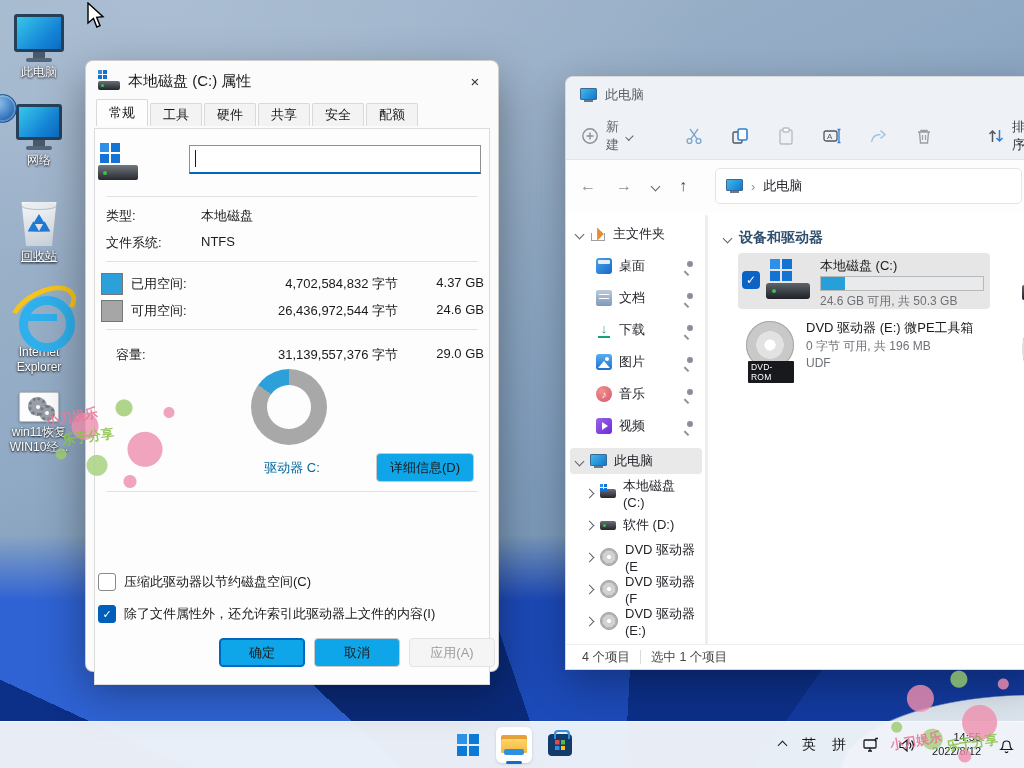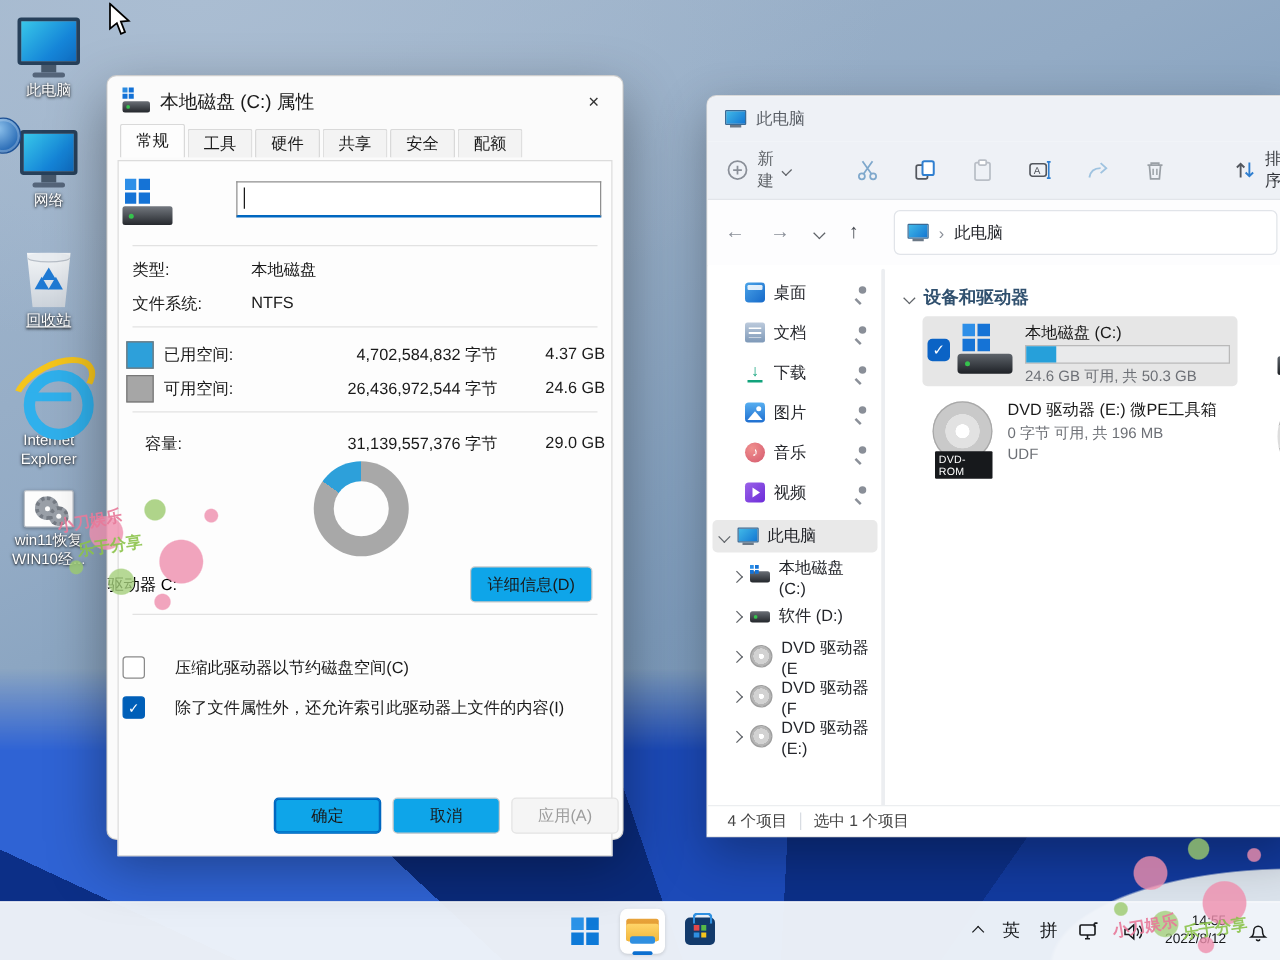--- a/index.html
+++ b/index.html
@@ -100,25 +100,25 @@
                  background:linear-gradient(#73787f,#26292e);}
   .big-drive .bd::after{content:"";position:absolute;left:5px;top:6px;width:4px;height:4px;
                         border-radius:50%;background:#35c24d;}
   .lg-sq{position:absolute;width:20px;height:20px;border:1px solid #777;}
   .col-bytes{position:absolute;right:100px;text-align:right;}
   .col-size{position:absolute;right:14px;width:70px;text-align:right;}
   .donut{position:absolute;left:165px;top:308px;width:76px;height:76px;border-radius:50%;
          background:conic-gradient(#a8a8a8 0 305.5deg,#2da0da 305.5deg 360deg);}
   .donut::after{content:"";position:absolute;left:16px;top:16px;width:44px;height:44px;
                 border-radius:50%;background:#fdfdfd;}
-  .drive-caption{position:absolute;left:0;right:0;top:398px;text-align:left;font-size:13px;color:#000000;}
+  .drive-caption{position:absolute;left:0;right:0;top:398px;text-align:center;font-size:13px;color:#0369a1;}
   .btn{position:absolute;height:27px;border:1px solid #c9c9c9;border-radius:4px;background:#0ea5e9;
        font-size:13px;color:#1a1a1a;display:flex;align-items:center;justify-content:center;}
   .btn-details{left:290px;top:392px;width:96px;}
-  .cbrow{position:absolute;left:12px;display:flex;align-items:center;gap:24px;font-size:13px;color:#1a1a1a;}
+  .cbrow{position:absolute;left:12px;display:flex;align-items:center;gap:8px;font-size:13px;color:#1a1a1a;margin-top:48px;}
   .cbox{width:16px;height:16px;border-radius:3px;border:1px solid #8a8a8a;background:#fff;flex:none;
         display:flex;align-items:center;justify-content:center;}
   .cbox.checked{background:#005fb8;border-color:#005fb8;color:#fff;font-size:11px;}
   .dlg-footer .btn{top:577px;width:84px;}
   .btn-ok{left:133px;border:1px solid #0067c0;box-shadow:inset 0 0 0 1px #0067c0;}
   .btn-cancel{left:228px;}
   .btn-apply{left:323px;color:#9d9d9d;background:#f5f5f5;border-color:#e3e3e3;}
   
   .explorer{position:absolute;left:565px;top:76px;width:470px;height:592px;background:#fff;
             border-radius:8px 0 0 0;border:1px solid rgba(0,0,0,.15);border-right:none;z-index:20;
@@ -393,20 +393,25 @@
     <span class="chev chev-down"></span>
     <span class="nav-a nav-up">↑</span>
     <span class="crumbbox">
       <span class="ic-monitor"></span>
       <span style="color:#8a8f98;">›</span>
       <span>此电脑</span>
     </span>
   </div>
   <div class="ex-body">
     <div class="sidebar">
+      <div class="srow">
+        <span class="chev chev-down"></span>
+        <span class="sico ic-home"></span>
+        <span>主文件夹</span>
+      </div>
       <div class="srow child">
         <span class="sico ic-desktop"></span>
         <span>桌面</span>
         <span class="pin"></span>
       </div>
       <div class="srow child">
         <span class="sico ic-doc"></span>
         <span>文档</span>
         <span class="pin"></span>
       </div>

